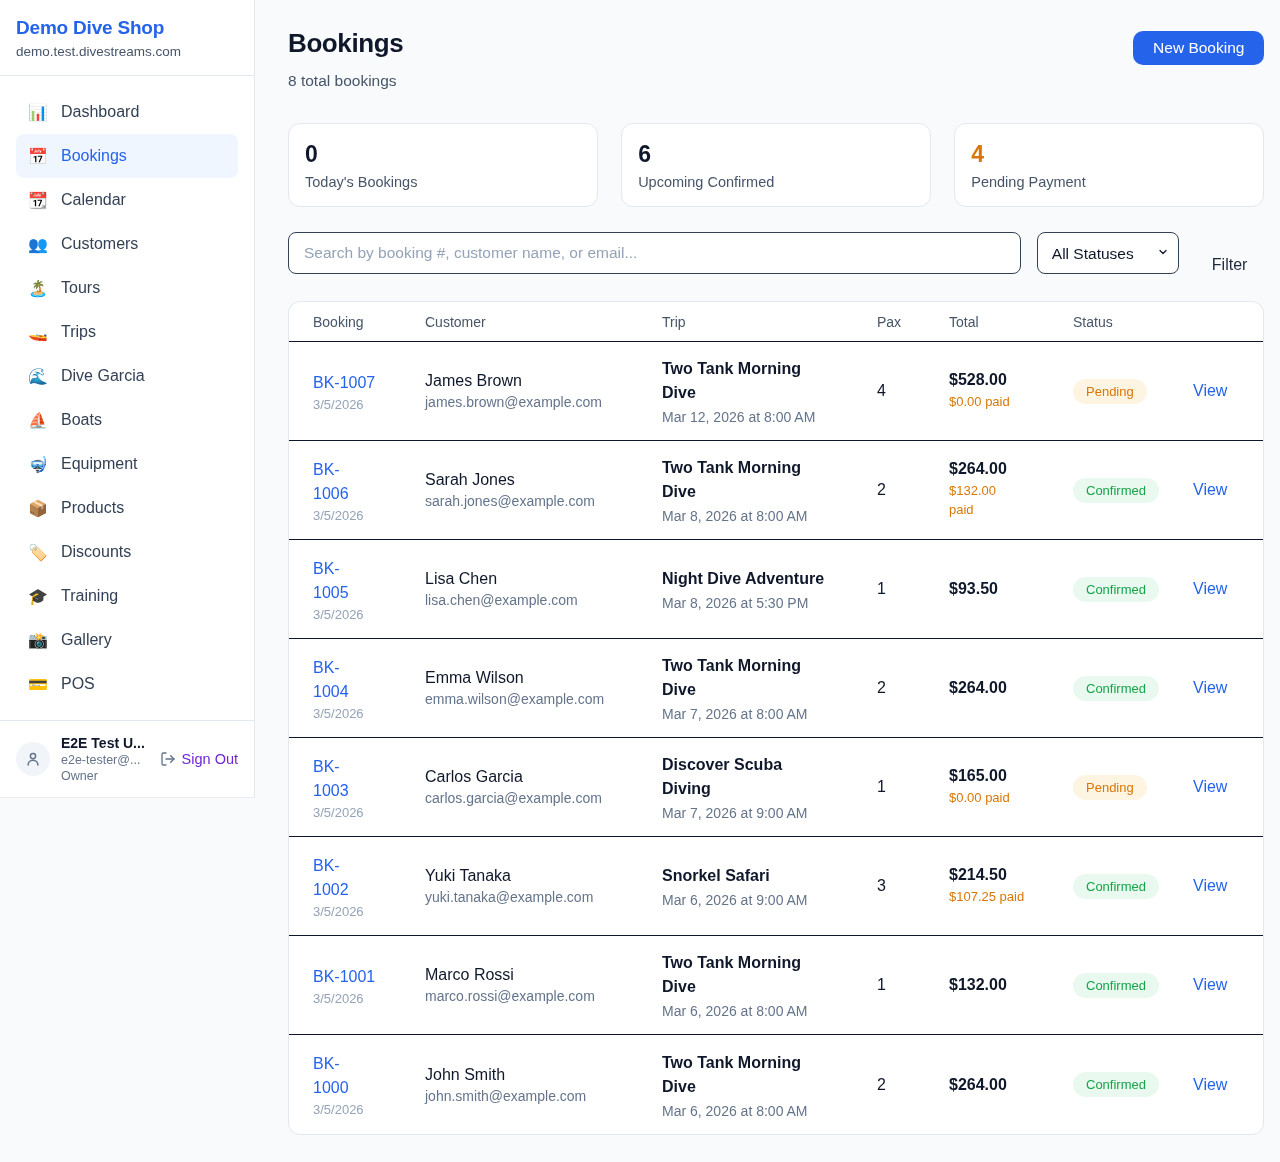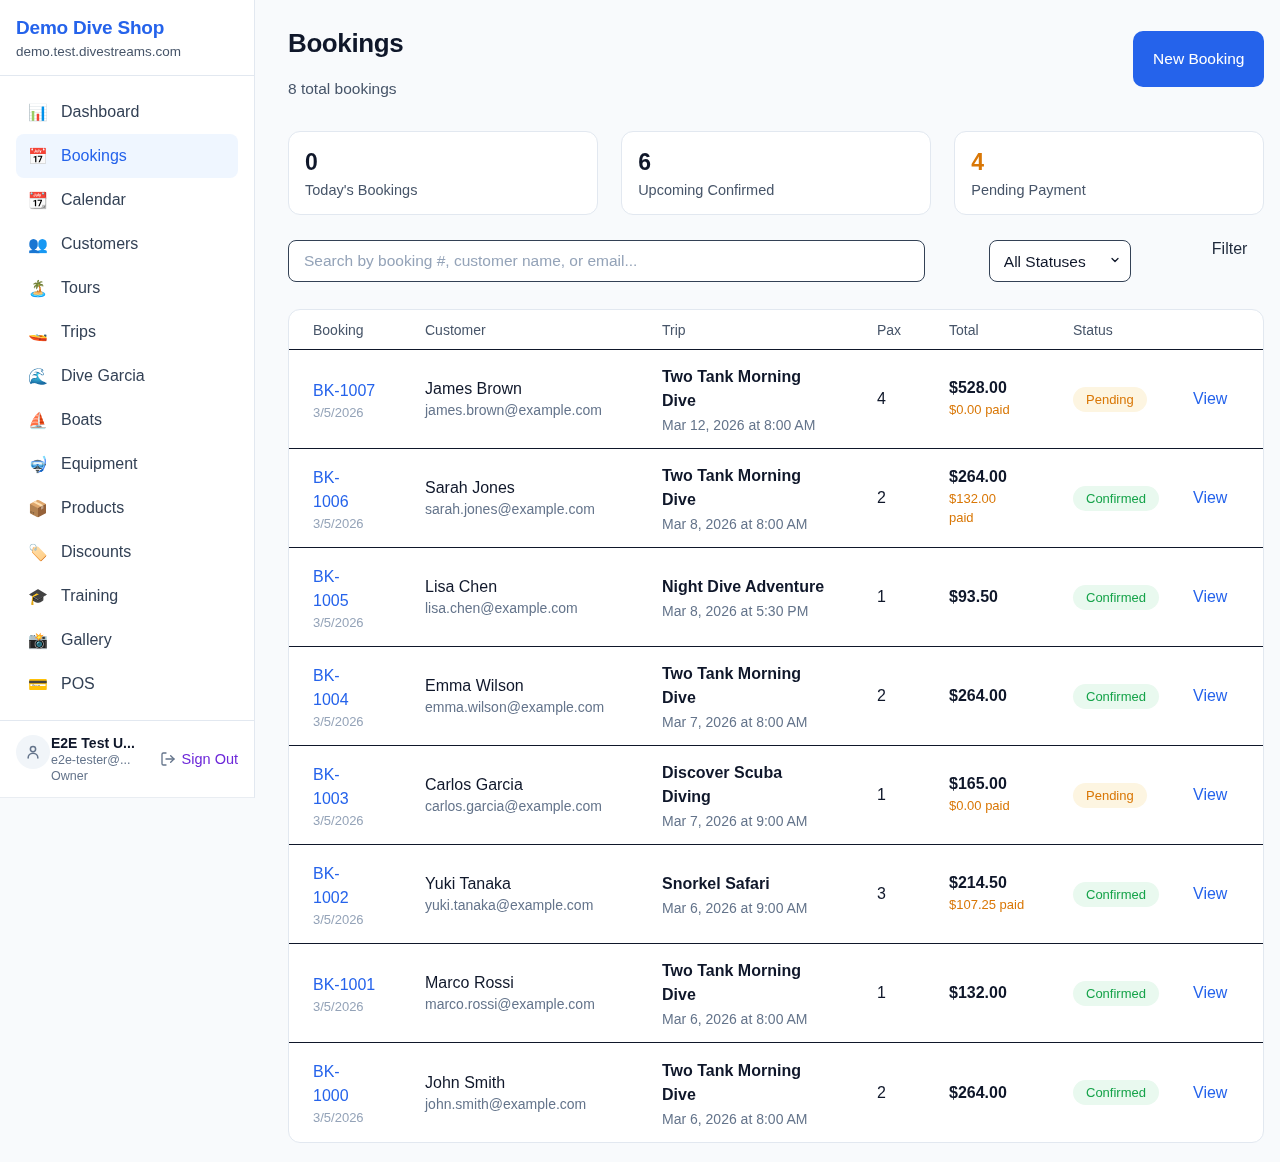--- a/index.html
+++ b/index.html
@@ -26,50 +26,50 @@
   .nav-item {
     display: flex; align-items: center; gap: 13px;
     height: 44px; padding: 0 12px; border-radius: 8px;
     color: #334155; font-size: 16px; cursor: pointer;
   }
   .nav-item .nav-icon { font-size: 16px; width: 20px; text-align: center; }
   .nav-item.active { background: #eff6ff; color: #2563eb; font-weight: 500; }
   .user-box {
     border-top: 1px solid #e2e8f0;
     padding: 14px 16px;
-    display: flex; gap: 1px;
+    display: flex; align-items: center; gap: 11px;
   }
   .avatar {
     width: 34px; height: 34px; border-radius: 50%;
     background: #f1f5f9; flex: 0 0 34px;
     display: flex; align-items: center; justify-content: center;
   }
   .user-meta { flex: 1; min-width: 0; }
   .user-name { font-size: 14px; font-weight: 700; color: #0f172a; }
   .user-email, .user-role { font-size: 12.5px; color: #64748b; margin-top: 2px; }
   .signout { display: flex; align-items: center; gap: 6px; color: #6d28d9; font-size: 14.5px; cursor: pointer; white-space: nowrap; }
   
   .main { flex: 1; padding: 28px 32px 32px 33px; }
   .page-head { display: flex; justify-content: space-between; align-items: flex-start; }
   .page-title { font-size: 26px; font-weight: 700; color: #0f172a; letter-spacing: -0.4px; }
-  .page-subtitle { font-size: 15.5px; color: #475569; margin-top: 21px; }
+  .page-subtitle { font-size: 15.5px; color: #475569; margin-top: 13px; }
   .btn-primary {
     background: #2563eb; color: #fff; border: none; cursor: pointer;
     font-family: inherit; font-size: 15.5px; font-weight: 500;
-    padding: 19px 20px; border-radius: 10px; margin-top: 3px;
+    padding: 8px 20px; border-radius: 10px; margin-top: 3px;
   }
   .stats { display: flex; gap: 23px; margin-top: 33px; }
   .stat-card {
     flex: 1; background: #fff; border: 1px solid #e2e8f0; border-radius: 12px;
     padding: 17px 16px; height: 84px;
   }
   .stat-value { font-size: 23px; font-weight: 700; color: #0f172a; }
   .stat-value.accent-orange { color: #d97706; }
   .stat-label { font-size: 14.5px; color: #475569; margin-top: 6px; }
-  .filter-row { display: flex; align-items: flex-start; margin-top: 25px; gap: 48px; }
+  .filter-row { display: flex; align-items: flex-end; margin-top: 25px; }
   .search-input {
     flex: 1; height: 42px; border: 1px solid #334155; border-radius: 8px;
     background: #fff; padding: 0 15px; font-family: inherit; font-size: 15.5px; color: #0f172a;
   }
   .search-input::placeholder { color: #94a3b8; }
   .select-wrap { position: relative; margin-left: 16px; }
   .status-select {
     appearance: none; -webkit-appearance: none;
     height: 42px; width: 142px; border: 1px solid #334155; border-radius: 8px;
     background: #fff; padding: 0 30px 0 14px;

